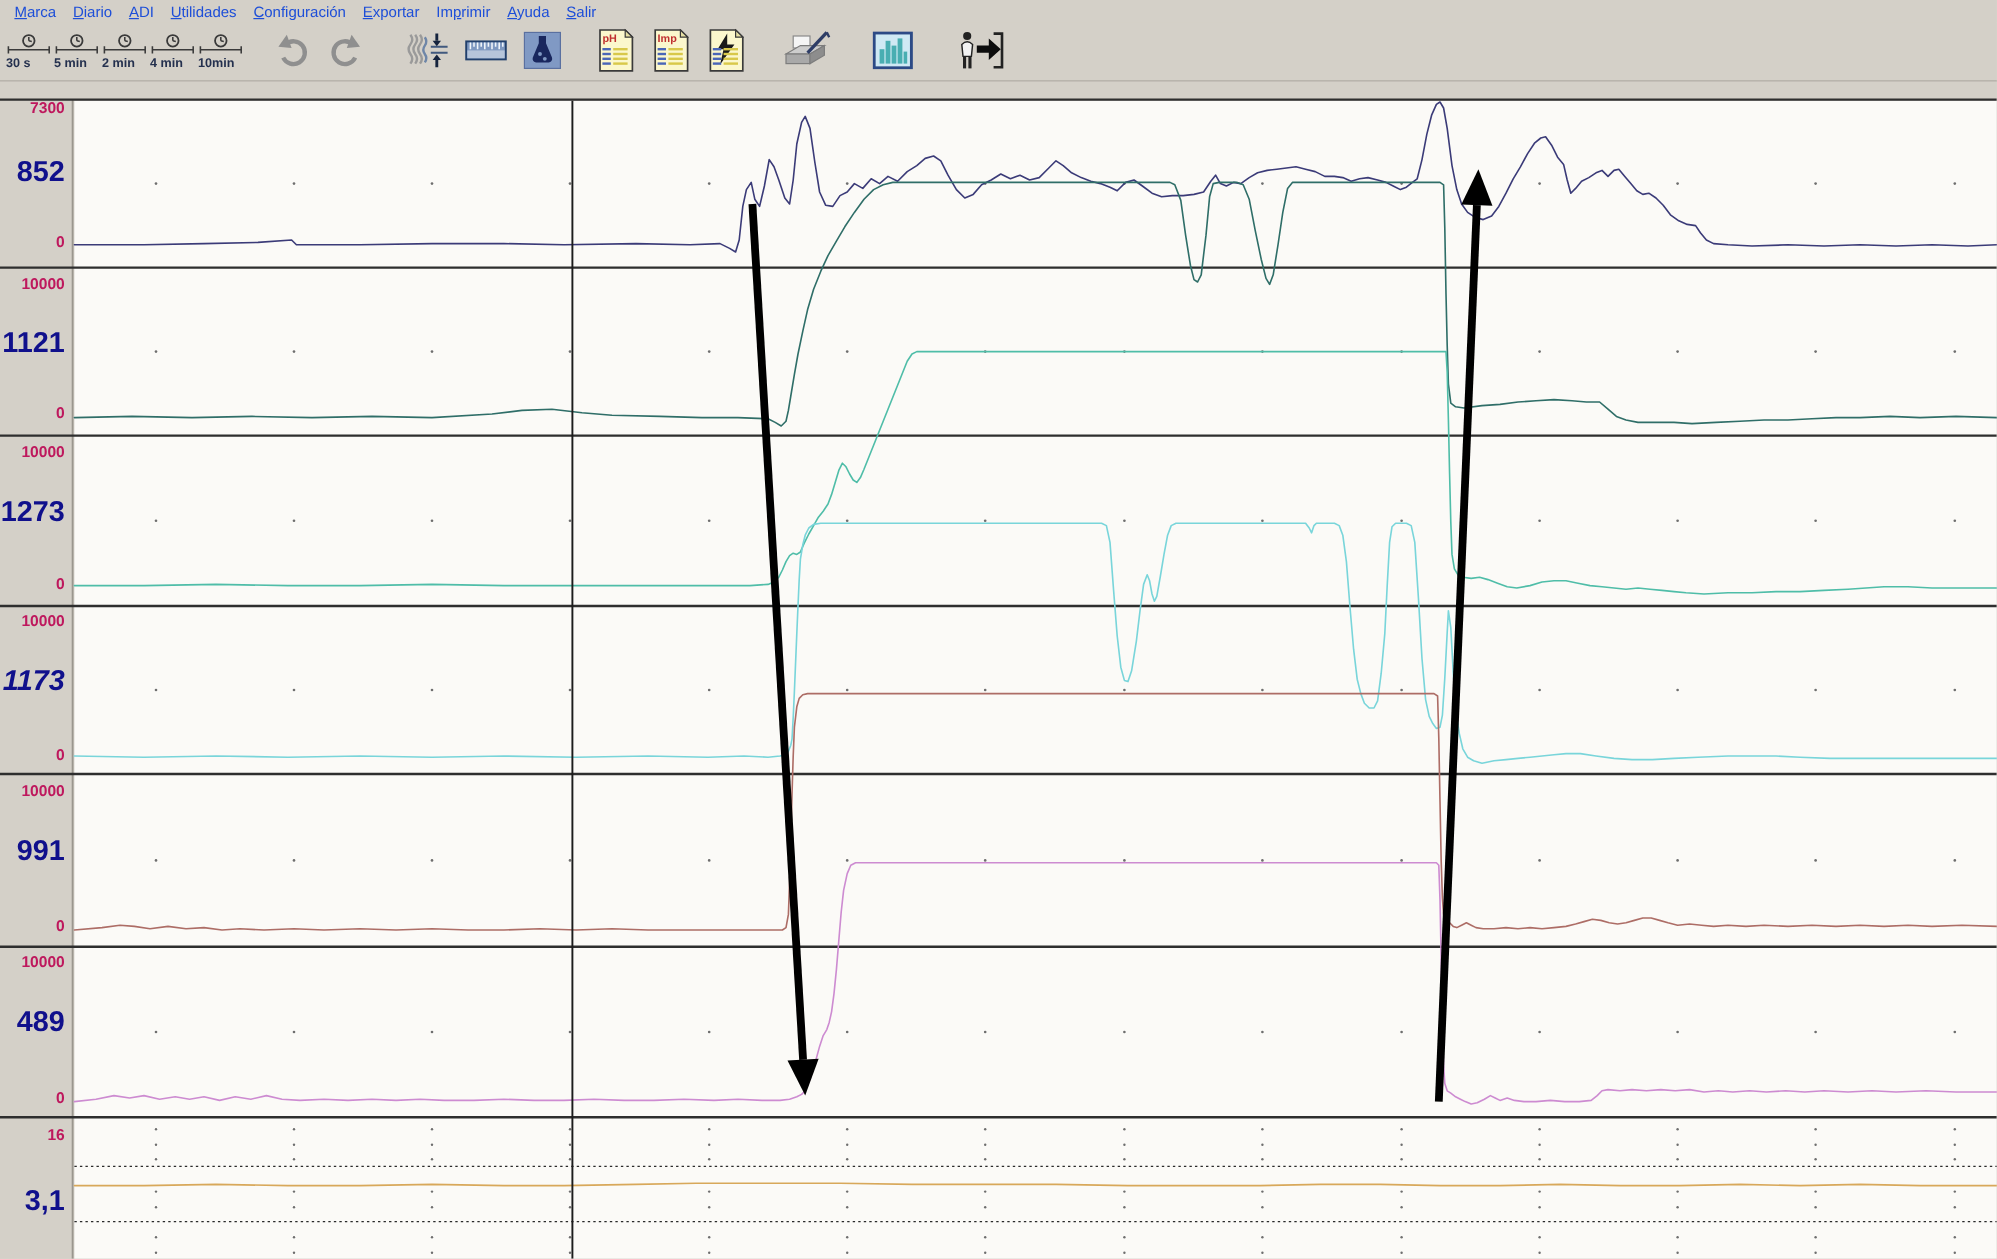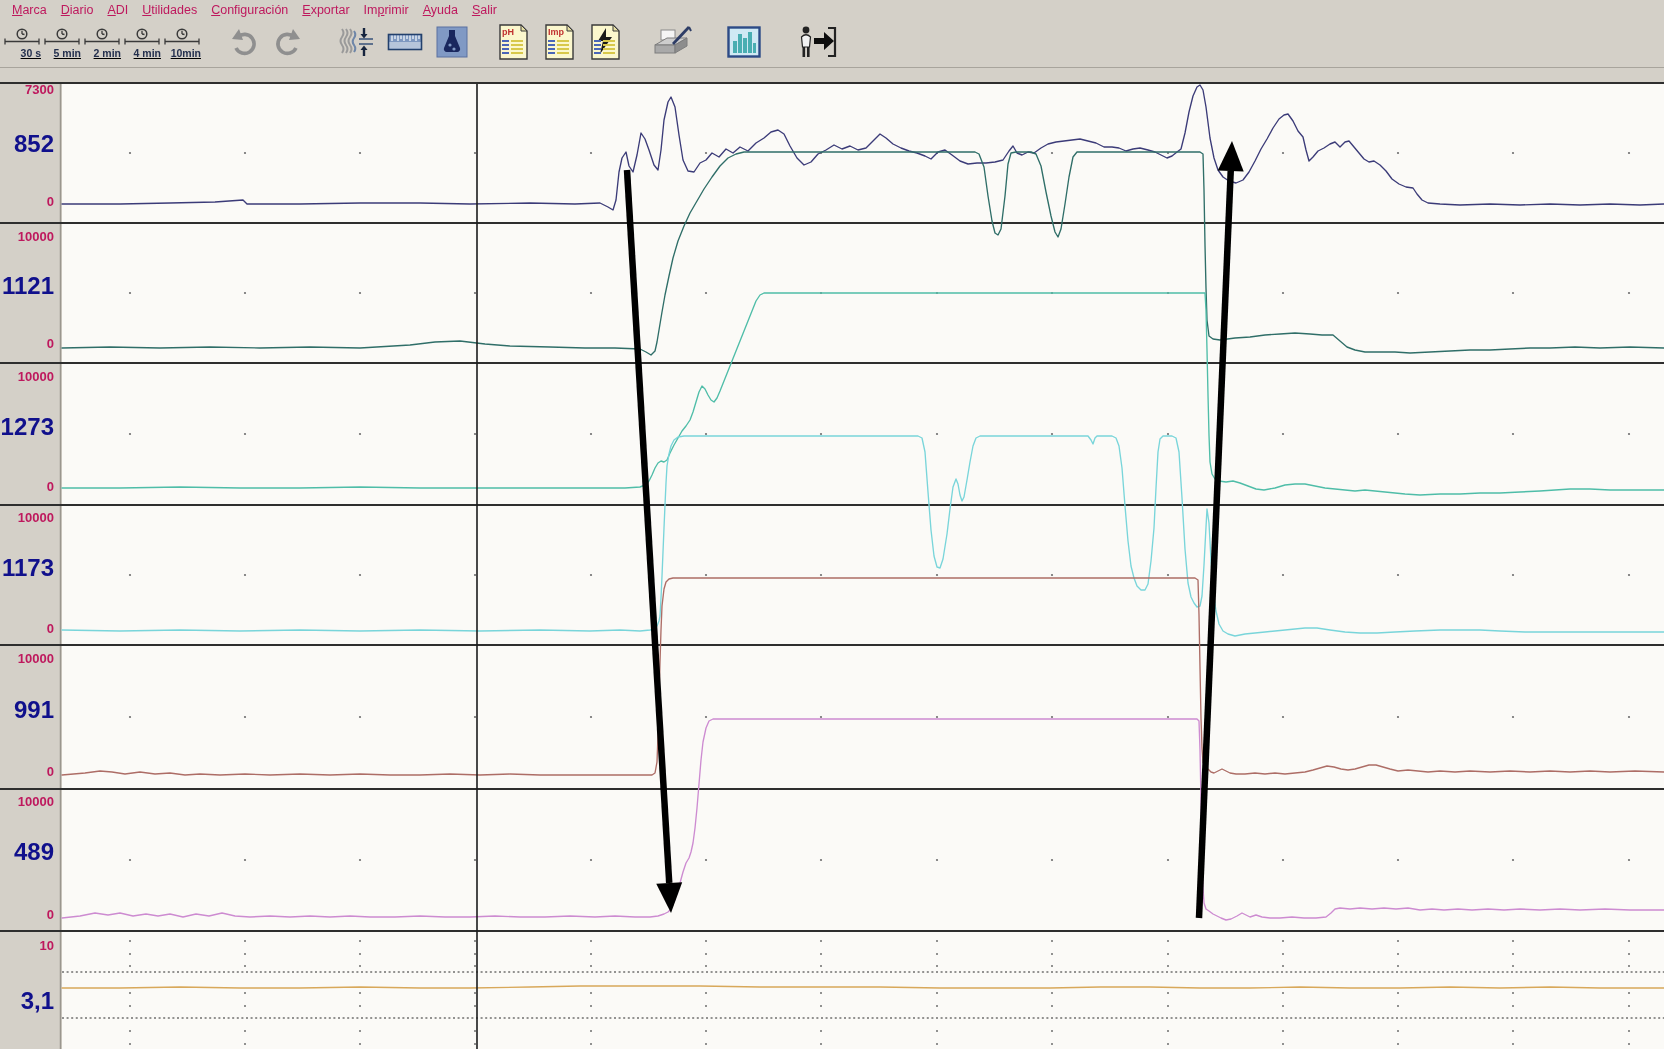--- a/index.html
+++ b/index.html
@@ -5,31 +5,31 @@
   html,body{margin:0;padding:0;}
   body{
     width:1664px;height:1049px;overflow:hidden;position:relative;
     background:#d4d0c8;
     font-family:"Liberation Sans", sans-serif;
     -webkit-font-smoothing:antialiased;
   }
   #menubar{
     position:absolute;left:0;top:0;width:100%;height:19px;
     display:flex;align-items:center;padding-left:5px;box-sizing:border-box;
-    font-size:12.5px;color:#be185d;background:#d4d0c8;
+    font-size:12.5px;color:#1d4ed8;background:#d4d0c8;
   }
   .menu-item{padding:1px 7px;white-space:nowrap;cursor:default;}
   #toolbar{
     position:absolute;left:0;top:19px;width:100%;height:49px;
     display:flex;align-items:center;padding-left:3px;box-sizing:border-box;
     background:#d4d0c8;border-bottom:1px solid #a8a49c;
   }
   .tbtn{
-    display:flex;flex-direction:column;align-items:flex-end;justify-content:center;
-    background:transparent;border:none;padding:1px 2px;cursor:default;text-decoration:underline;
+    display:flex;flex-direction:column;align-items:flex-start;justify-content:center;
+    background:transparent;border:none;padding:1px 2px;cursor:default;
   }
   .tbtn .tlabel{font-size:10.5px;font-weight:bold;color:#24304e;margin-top:0px;line-height:10px;}
   #chart{position:absolute;left:0;top:68px;width:1664px;height:981px;background:#d4d0c8;}
   #plotsvg{position:absolute;left:0;top:0;}
   .axis-label{position:absolute;left:0;width:54px;text-align:right;white-space:nowrap;}
   .lbl-sm{font-size:13px;font-weight:bold;color:#be185d;line-height:15px;}
   .lbl-big{font-size:24px;font-weight:bold;color:#10108c;line-height:22px;}
 </style>
 </head>
 <body>
@@ -454,23 +454,23 @@
     <div class="axis-label lbl-sm" style="top: 82px;">7300</div>
     <div class="axis-label lbl-big" style="top: 133px;">852</div>
     <div class="axis-label lbl-sm" style="top: 194px;">0</div>
     <div class="axis-label lbl-sm" style="top: 229px;">10000</div>
     <div class="axis-label lbl-big" style="top: 275px;">1121</div>
     <div class="axis-label lbl-sm" style="top: 336px;">0</div>
     <div class="axis-label lbl-sm" style="top: 369px;">10000</div>
     <div class="axis-label lbl-big" style="top: 416px;">1273</div>
     <div class="axis-label lbl-sm" style="top: 479px;">0</div>
     <div class="axis-label lbl-sm" style="top: 510px;">10000</div>
-    <div class="axis-label lbl-big" style="top: 557px;">1173</div>
+    <div class="axis-label lbl-big" style="top: 557px; font-style: italic;">1173</div>
     <div class="axis-label lbl-sm" style="top: 621px;">0</div>
     <div class="axis-label lbl-sm" style="top: 651px;">10000</div>
     <div class="axis-label lbl-big" style="top: 699px;">991</div>
     <div class="axis-label lbl-sm" style="top: 764px;">0</div>
     <div class="axis-label lbl-sm" style="top: 794px;">10000</div>
     <div class="axis-label lbl-big" style="top: 841px;">489</div>
     <div class="axis-label lbl-sm" style="top: 907px;">0</div>
-    <div class="axis-label lbl-sm" style="top: 938px;">10</div>
+    <div class="axis-label lbl-sm" style="top: 938px;">16</div>
     <div class="axis-label lbl-big" style="top: 990px;">3,1</div>
   </div>
 
 </body></html>

